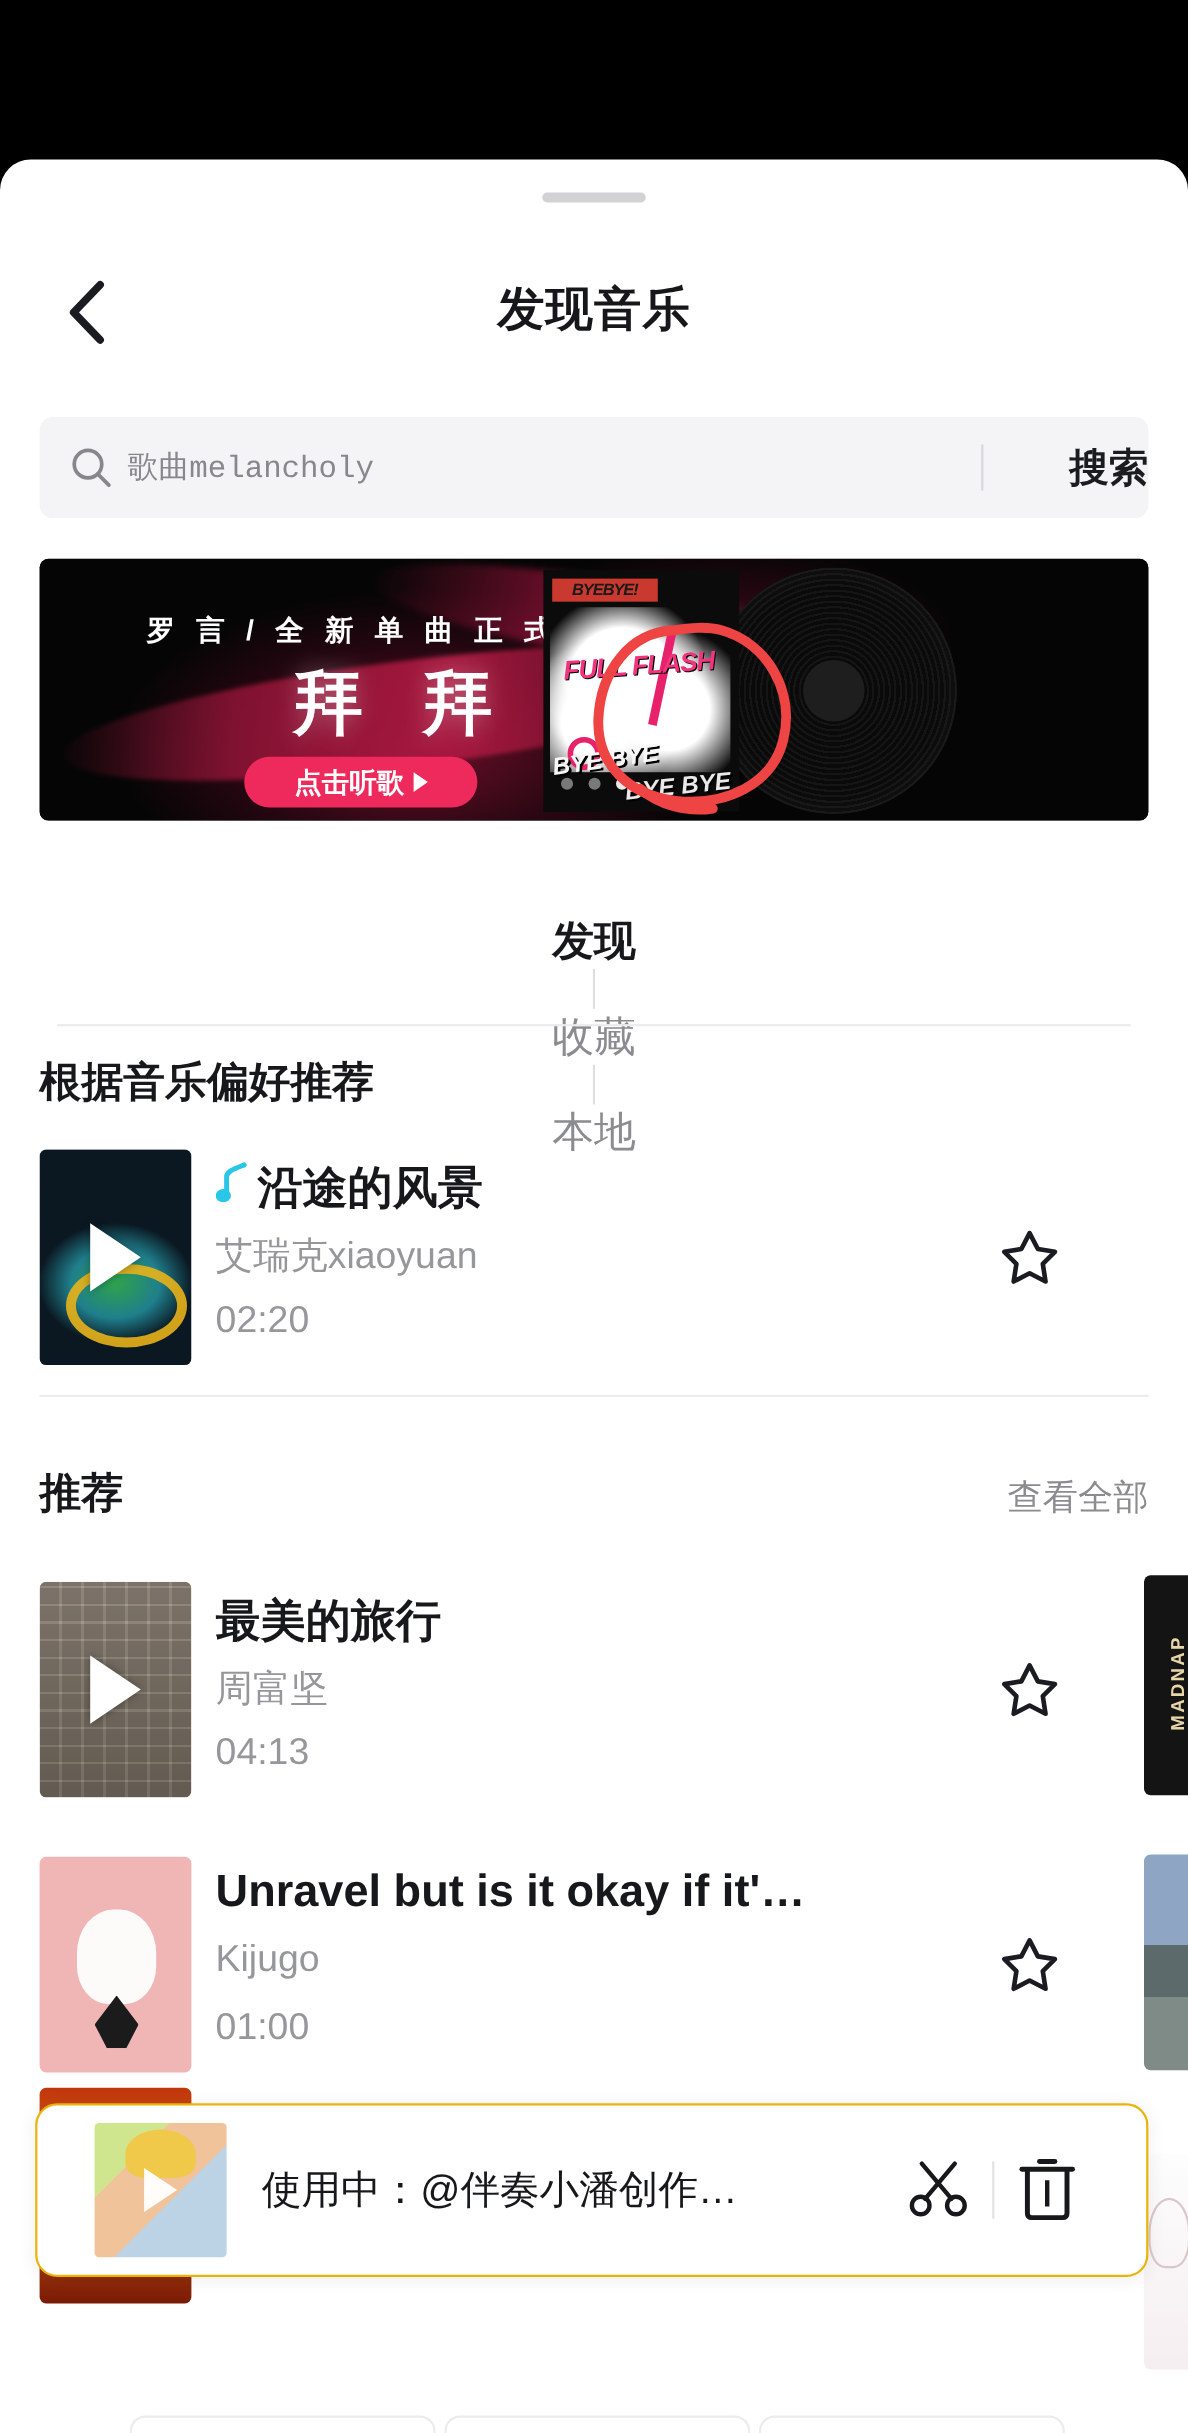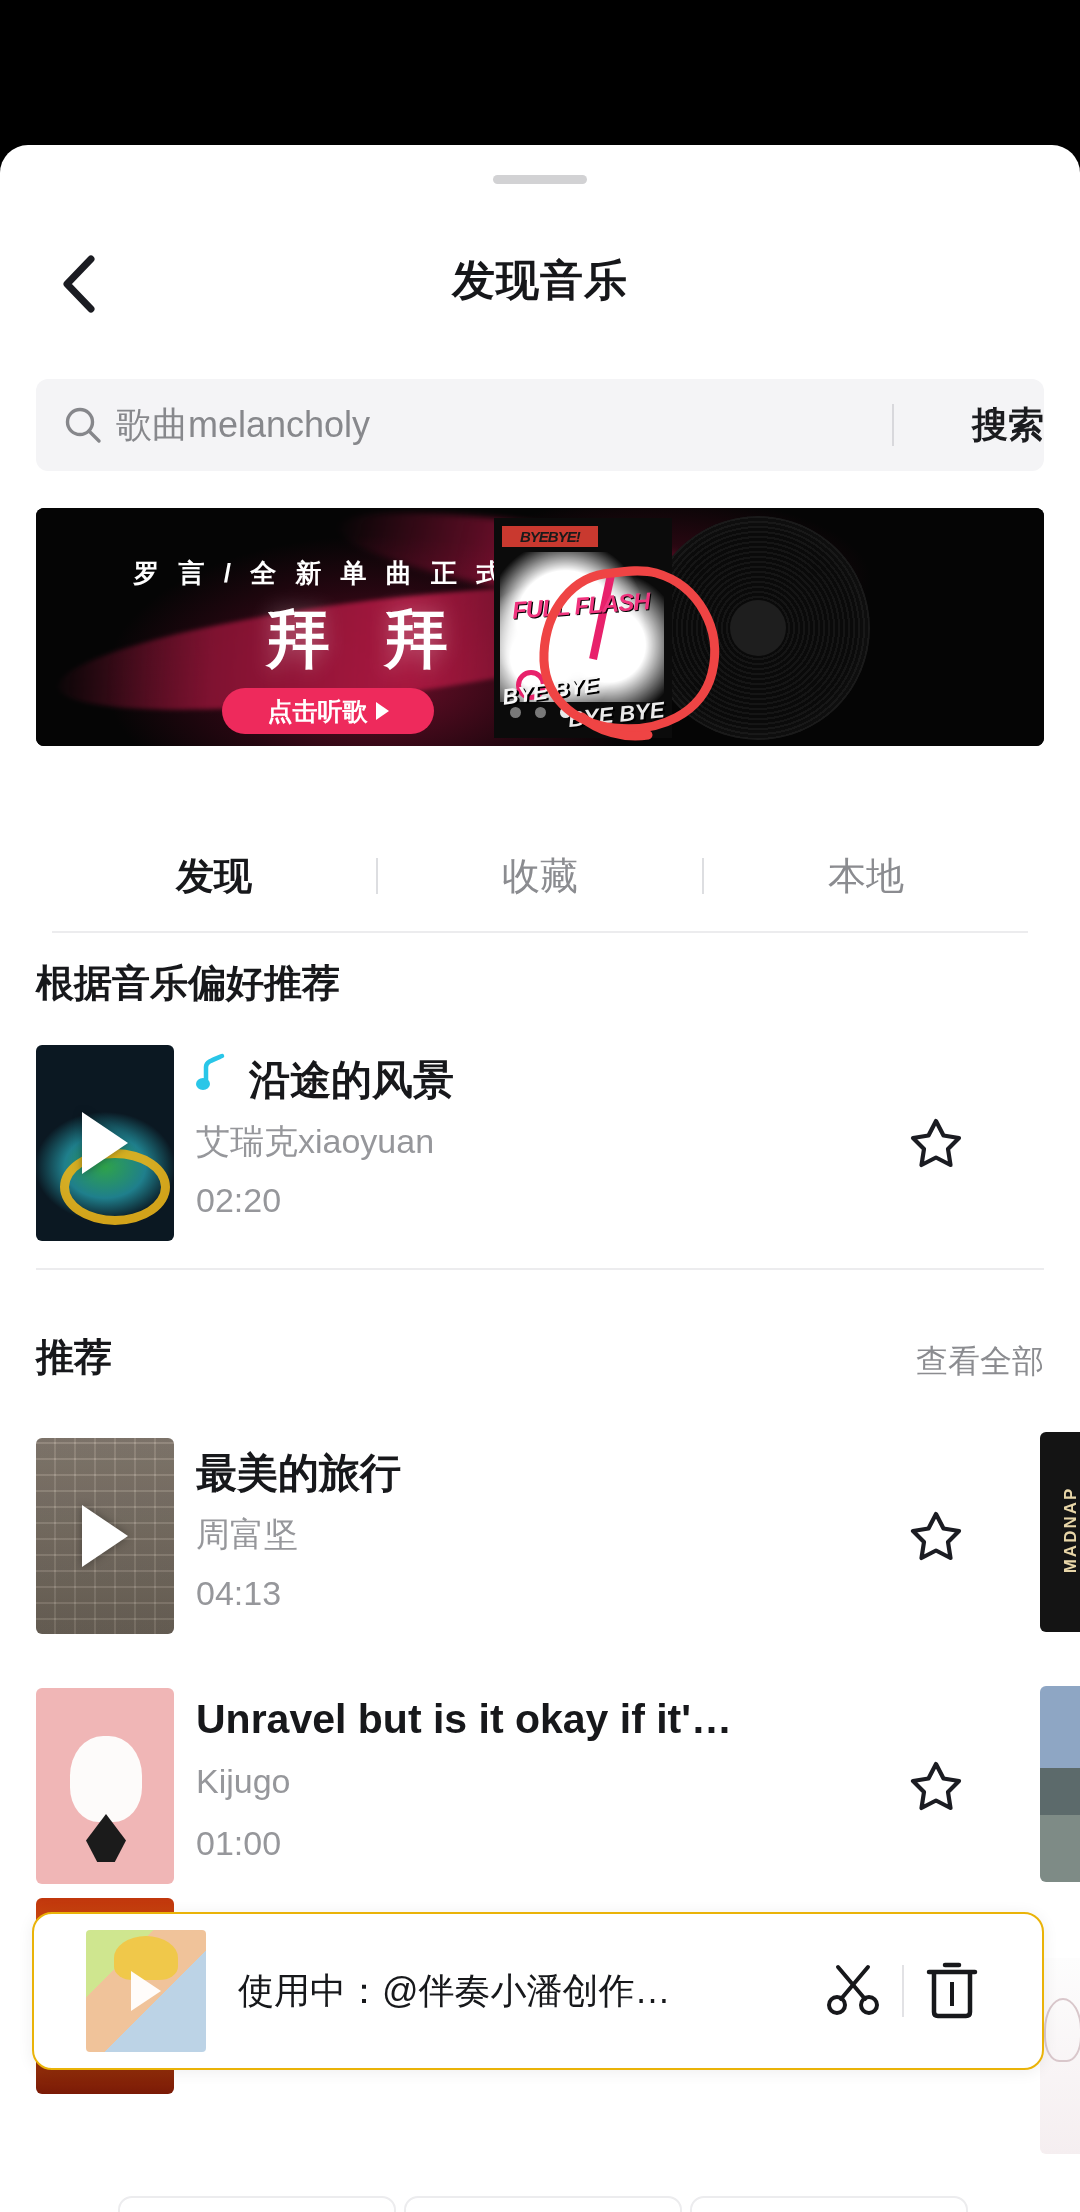--- a/index.html
+++ b/index.html
@@ -34,22 +34,22 @@
     letter-spacing: 1px;
   }
 
   
   .search-bar {
     position: absolute; left: 36px; top: 379px; width: 1008px; height: 92px;
     background: #f4f4f6; border-radius: 12px; display: flex; align-items: center;
   }
   .search-icon { margin-left: 26px; width: 42px; height: 42px; flex: none; }
   .search-value {
-    margin-left: 12px; font-size: 36px; color: #87888c; flex: 1;
-    white-space: nowrap; overflow: hidden;
+    margin-left: 12px; font-size: 28px; color: #87888c; flex: 1;
+    white-space: nowrap; overflow: hidden; font-family: Liberation Mono, monospace;
   }
   .search-div { width: 2px; height: 42px; background: #d8d8dc; flex: none; }
   .search-submit {
     width: 150px; text-align: right; font-size: 36px; font-weight: 700; color: #1b1c1f;
     flex: none; cursor: pointer;
   }
 
   
   .banner {
     position: absolute; left: 36px; top: 508px; width: 1008px; height: 238px;
@@ -123,21 +123,21 @@
   .vinyl:after { content:""; position:absolute; left:50%; top:50%; width:56px; height:56px;
     margin:-28px 0 0 -28px; border-radius:50%; background:#1e1e1e; }
   .dots { position: absolute; left: 0; top: 199px; width: 1008px;
     display: flex; justify-content: center; gap: 14px; }
   .dot { width: 11px; height: 11px; border-radius: 50%; background: rgba(255,255,255,.45); }
   .dot.active { background: #e9e9e9; }
 
   
   .tabs {
     position: absolute; left: 52px; top: 830px; width: 976px; height: 92px;
-    display: flex; align-items: center;
+    display: flex; align-items: center; flex-direction: column;
   }
   .tab { flex: 1; text-align: center; font-size: 38px; color: #8b8c90; cursor: pointer; }
   .tab.active { color: #17181b; font-weight: 700; }
   .tab-sep { width: 2px; height: 36px; background: #dddee1; flex: none; }
   .tabs-underline { position: absolute; left: 52px; top: 931px; width: 976px; height: 2px; background: #ececee; }
 
   
   .annot { position: absolute; left: 520px; top: 545px; width: 240px; height: 200px;
     pointer-events: none; }
 
@@ -149,21 +149,21 @@
   .row { position: absolute; left: 0; width: 1080px; height: 196px; }
   .thumb { position: absolute; left: 36px; top: 0; width: 138px; height: 196px;
     border-radius: 6px; overflow: hidden; }
   .thumb .play {
     position: absolute; left: 50%; top: 50%; transform: translate(-50%,-50%);
     width: 0; height: 0; border-left: 46px solid #fff;
     border-top: 31px solid transparent; border-bottom: 31px solid transparent;
     filter: drop-shadow(0 0 4px rgba(0,0,0,.35));
   }
   .r-title { position: absolute; left: 196px; top: 8px; font-size: 41px; font-weight: 700;
-    color: #17181b; display: flex; gap: 23px; max-width: 700px;
+    color: #17181b; display: flex; align-items: center; gap: 8px; max-width: 700px;
     white-space: nowrap; overflow: hidden; }
   .r-artist { position: absolute; left: 196px; top: 74px; font-size: 34px; color: #96979b; }
   .r-dur { position: absolute; left: 196px; top: 136px; font-size: 34px; color: #96979b; }
   .star { position: absolute; left: 908px; top: 70px; width: 56px; height: 56px; cursor: pointer; }
   .row-divider { position: absolute; left: 36px; width: 1008px; height: 2px; background: #ececee; }
 
   
   .tb1 { background:
       radial-gradient(ellipse 90px 70px at 50% 62%, #2fa34a 0%, #1f7f8c 45%, #0b1822 78%),
       linear-gradient(#06080a, #071018); }

